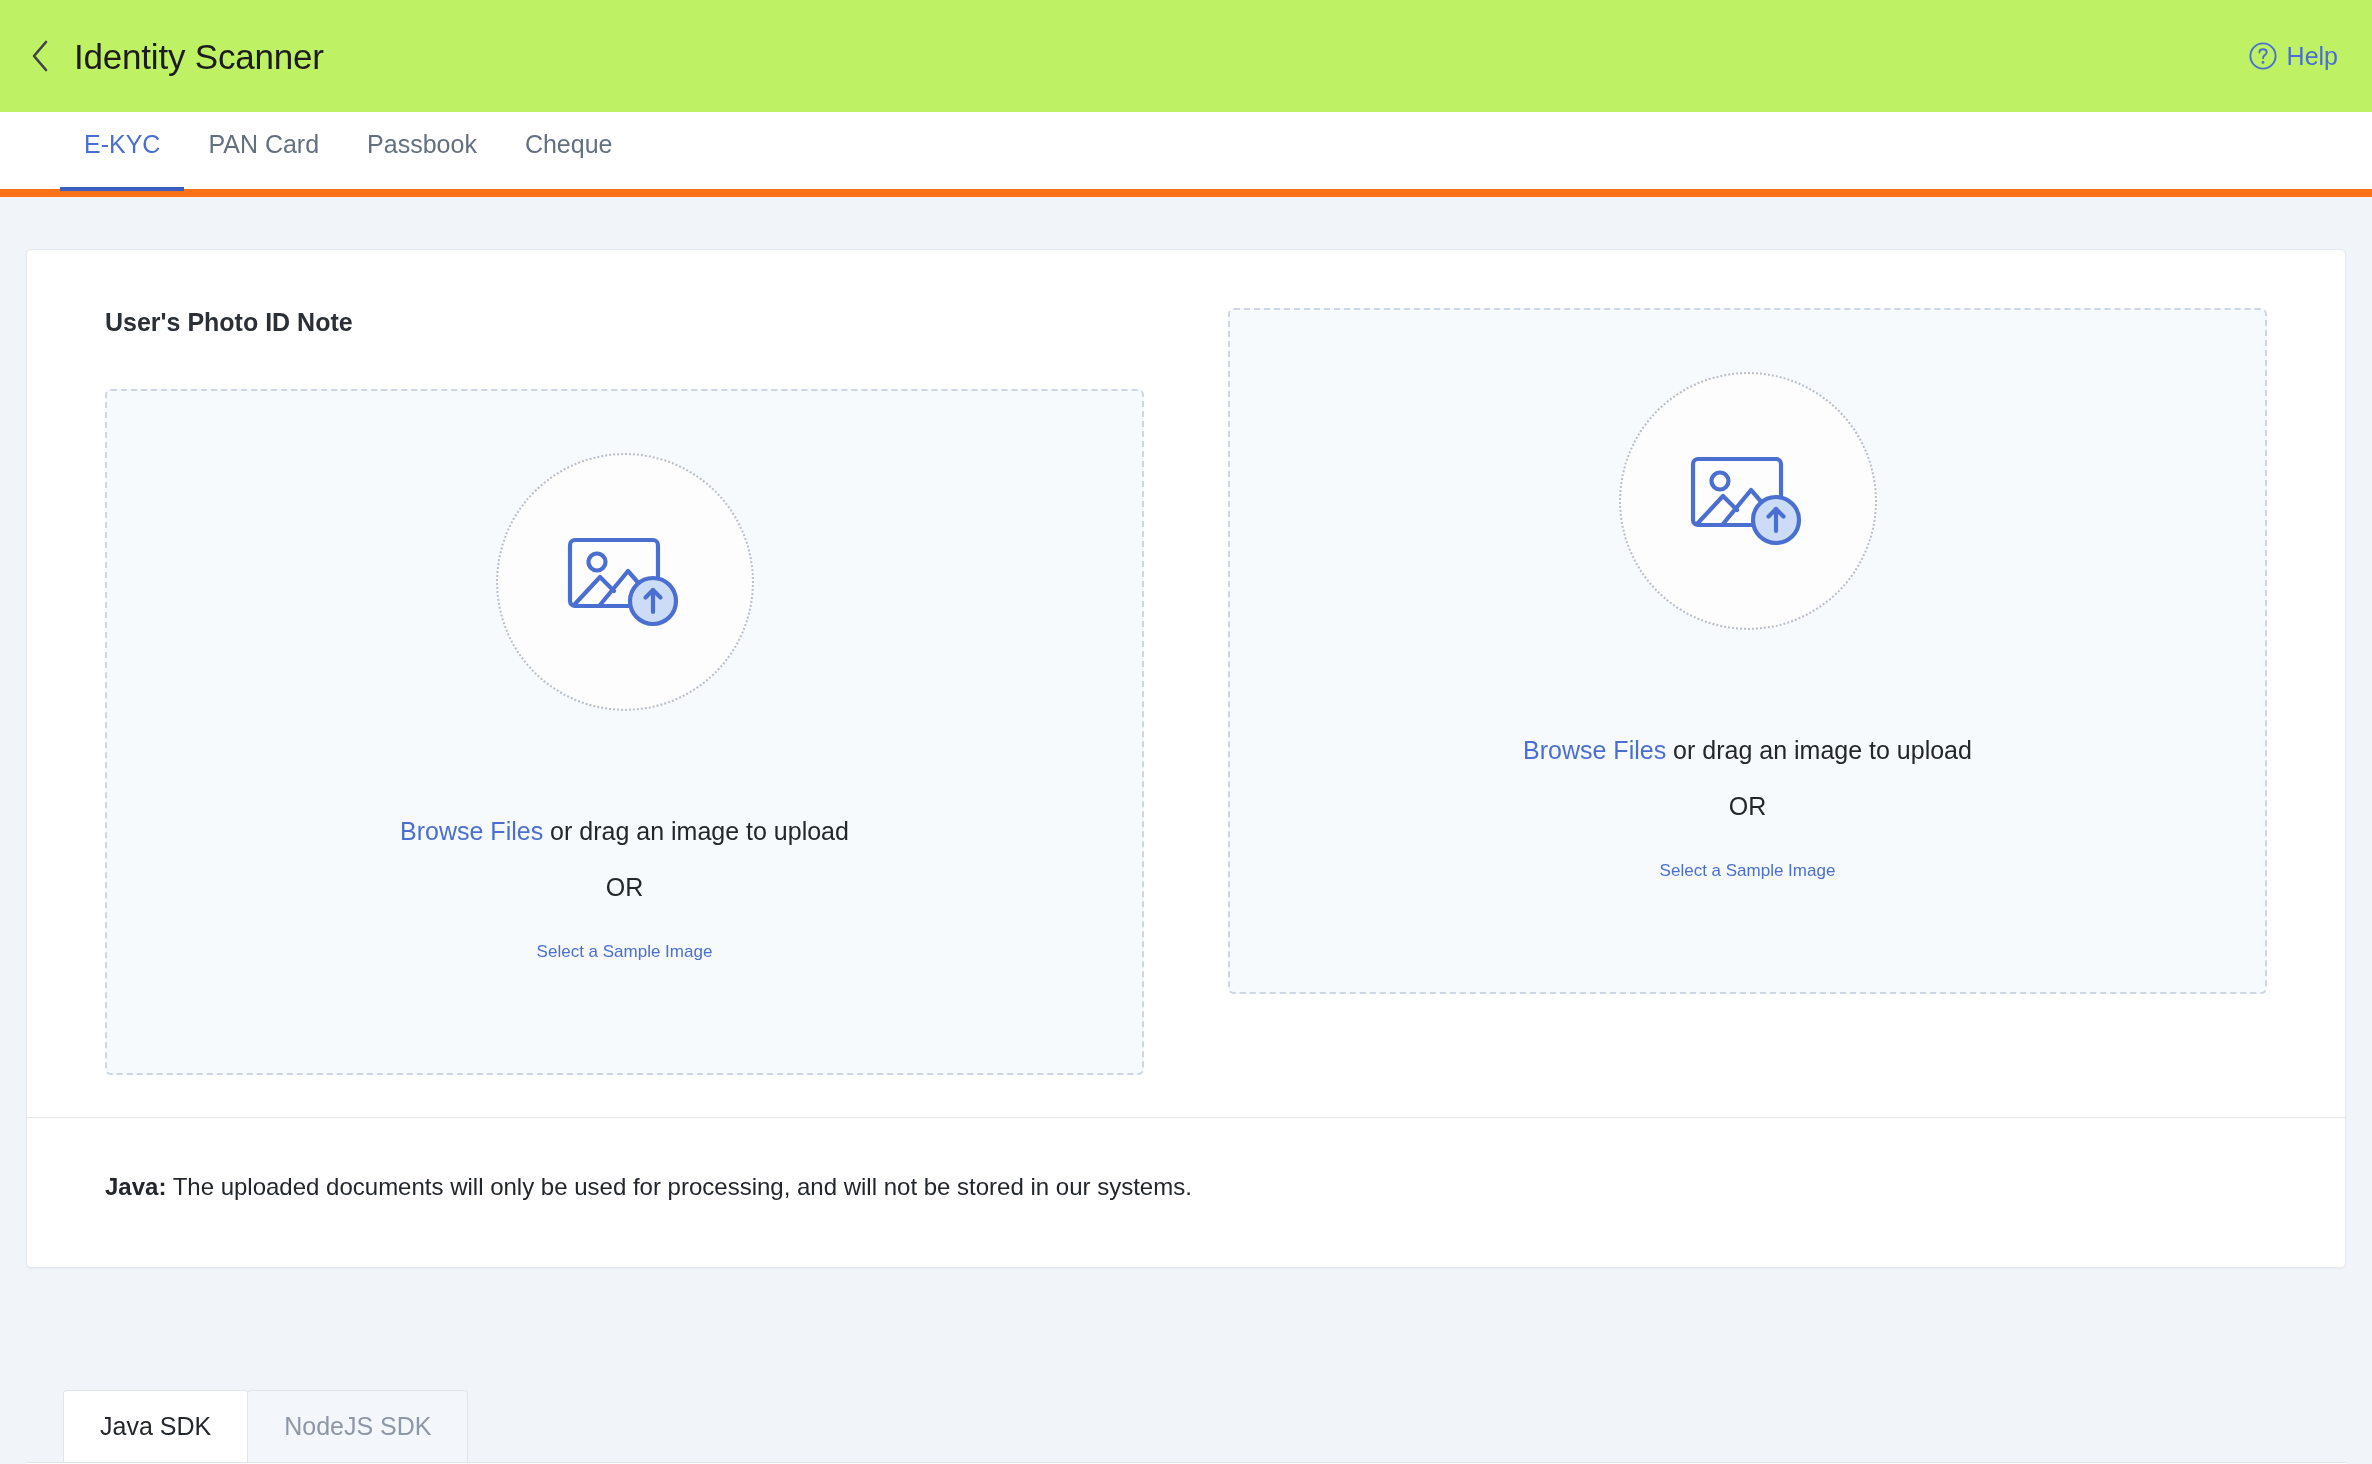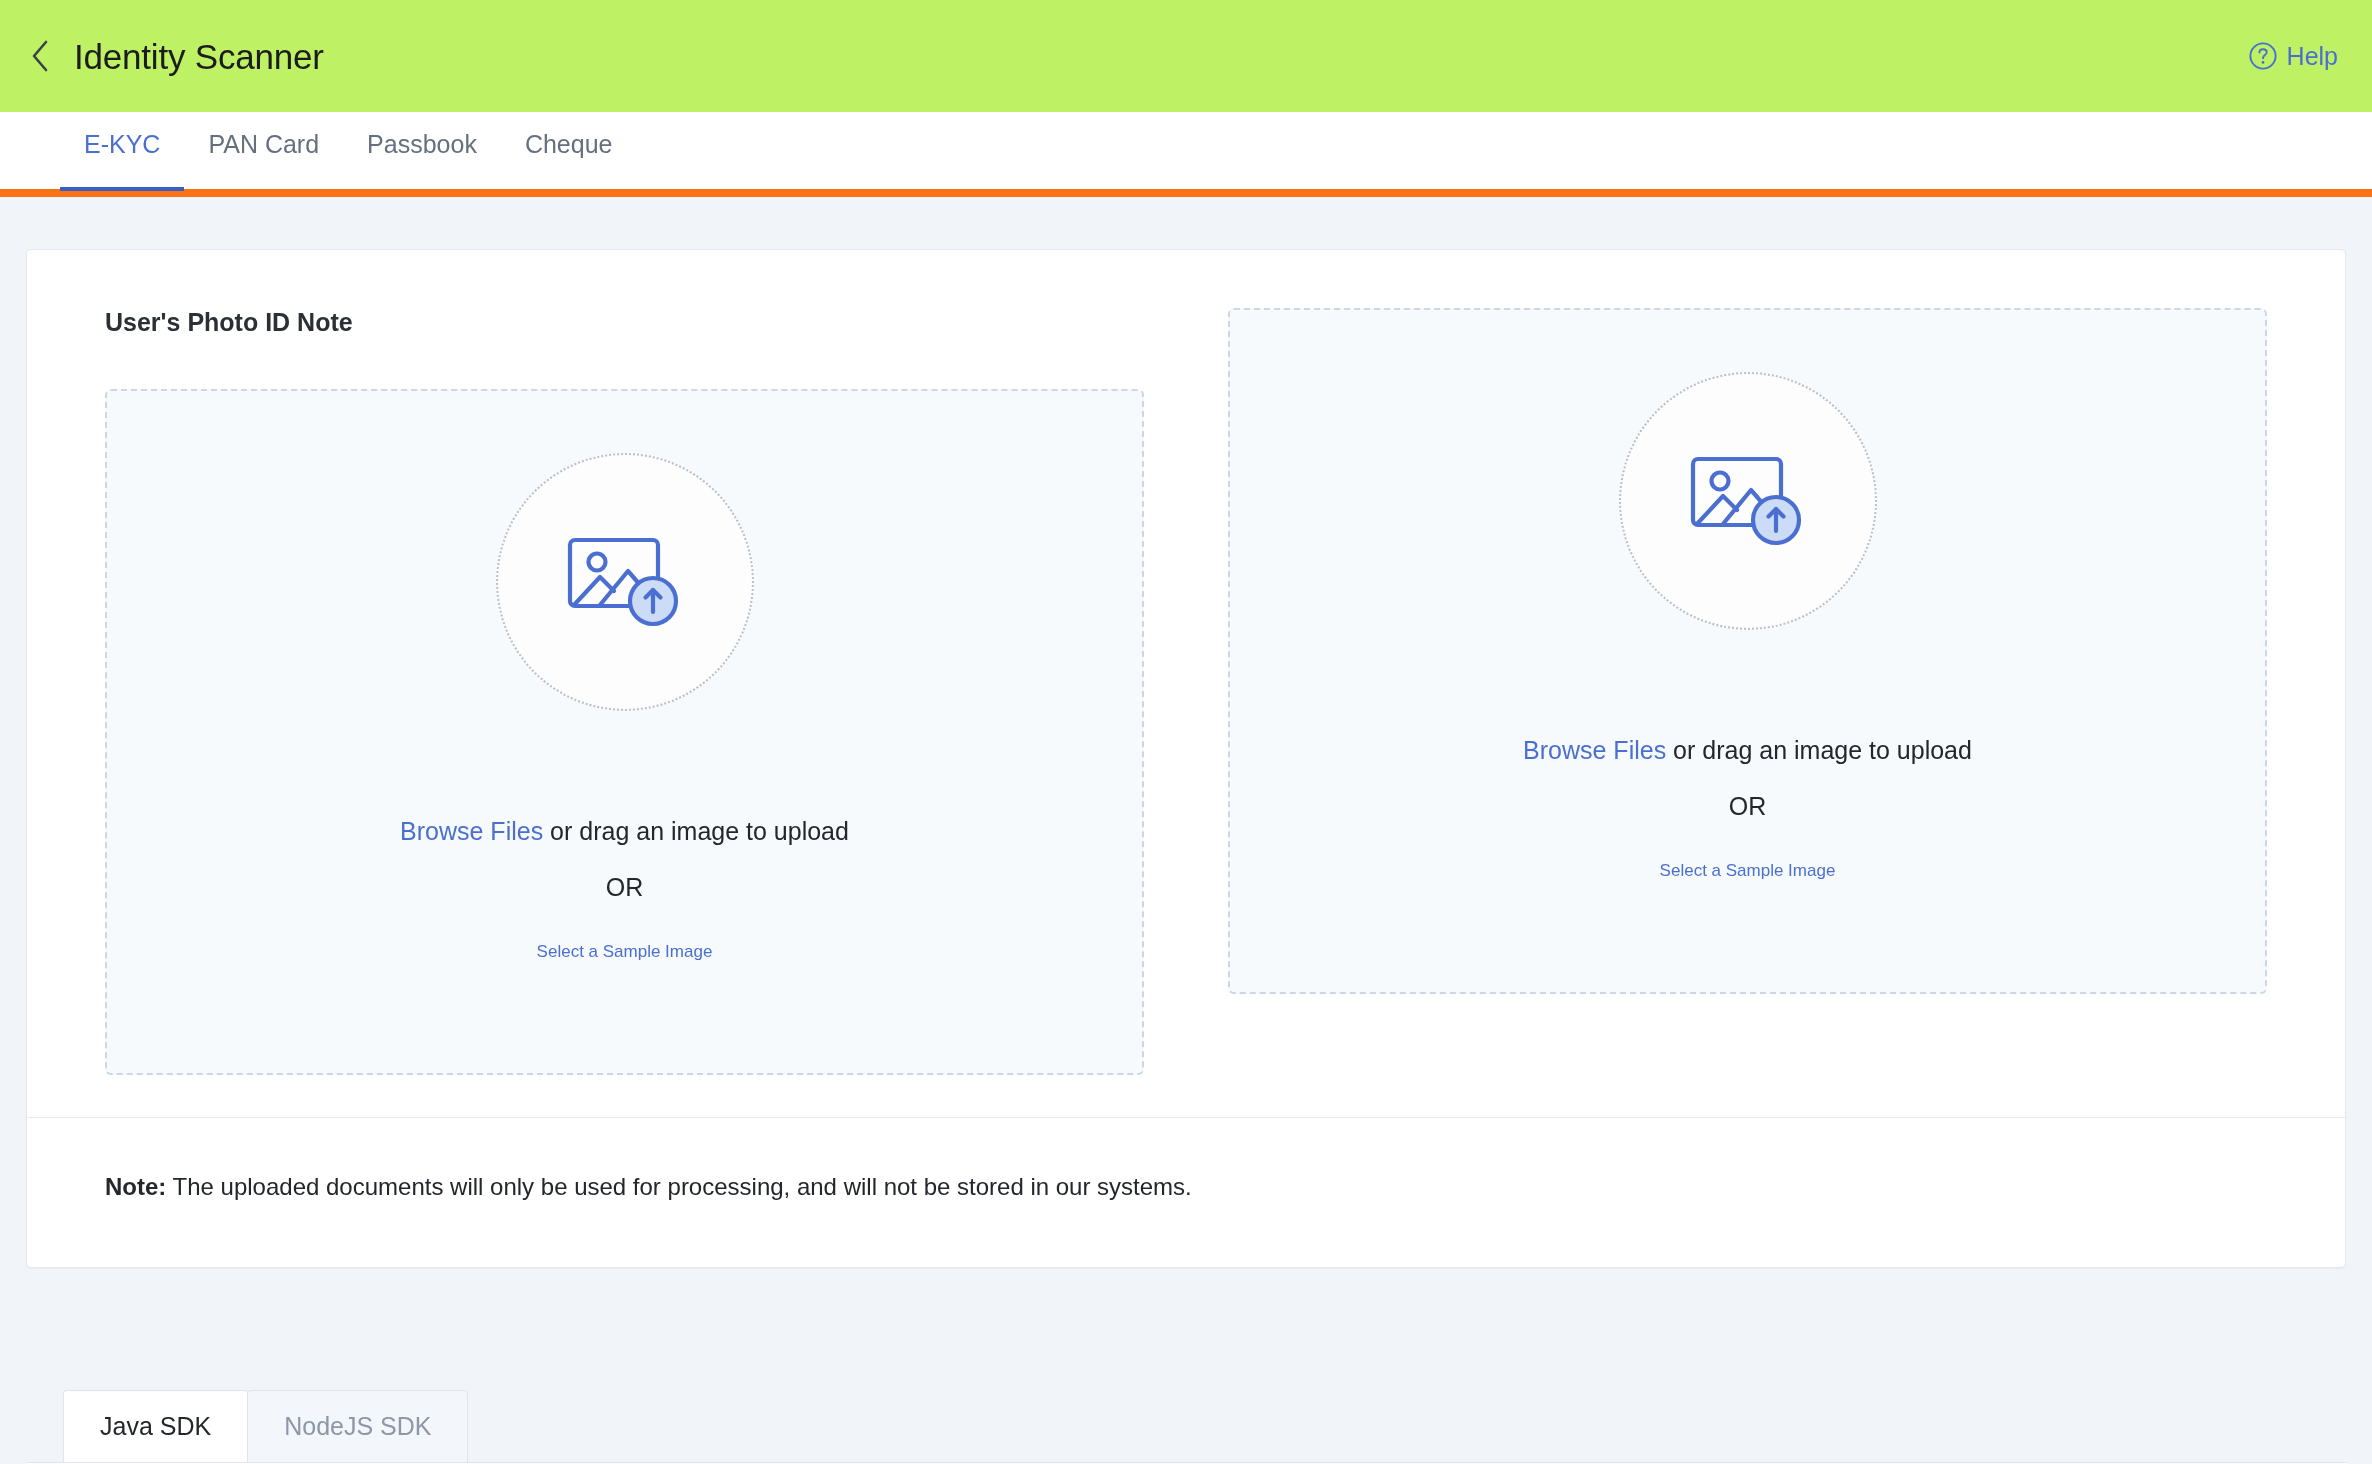--- a/index.html
+++ b/index.html
@@ -347,21 +347,21 @@
               <div class="drop-sample">Select a Sample Image</div>
             </div>
           </div>
 
         </div>
       </div>
 
       <div class="card-divider"></div>
 
       <div class="note-row">
-        <span class="note-label">Note:</span><span> The uploaded documents will only be used for processing, and will not be stored in our systems.</span>
+        <span class="note-label">Java:</span><span> The uploaded documents will only be used for processing, and will not be stored in our systems.</span>
       </div>
 
     </div>
 
     <div class="sdk-area">
       <div class="sdk-tabs">
         <div class="sdk-tab active">
           <span>Java SDK</span>
         </div>
         <div class="sdk-tab inactive">

